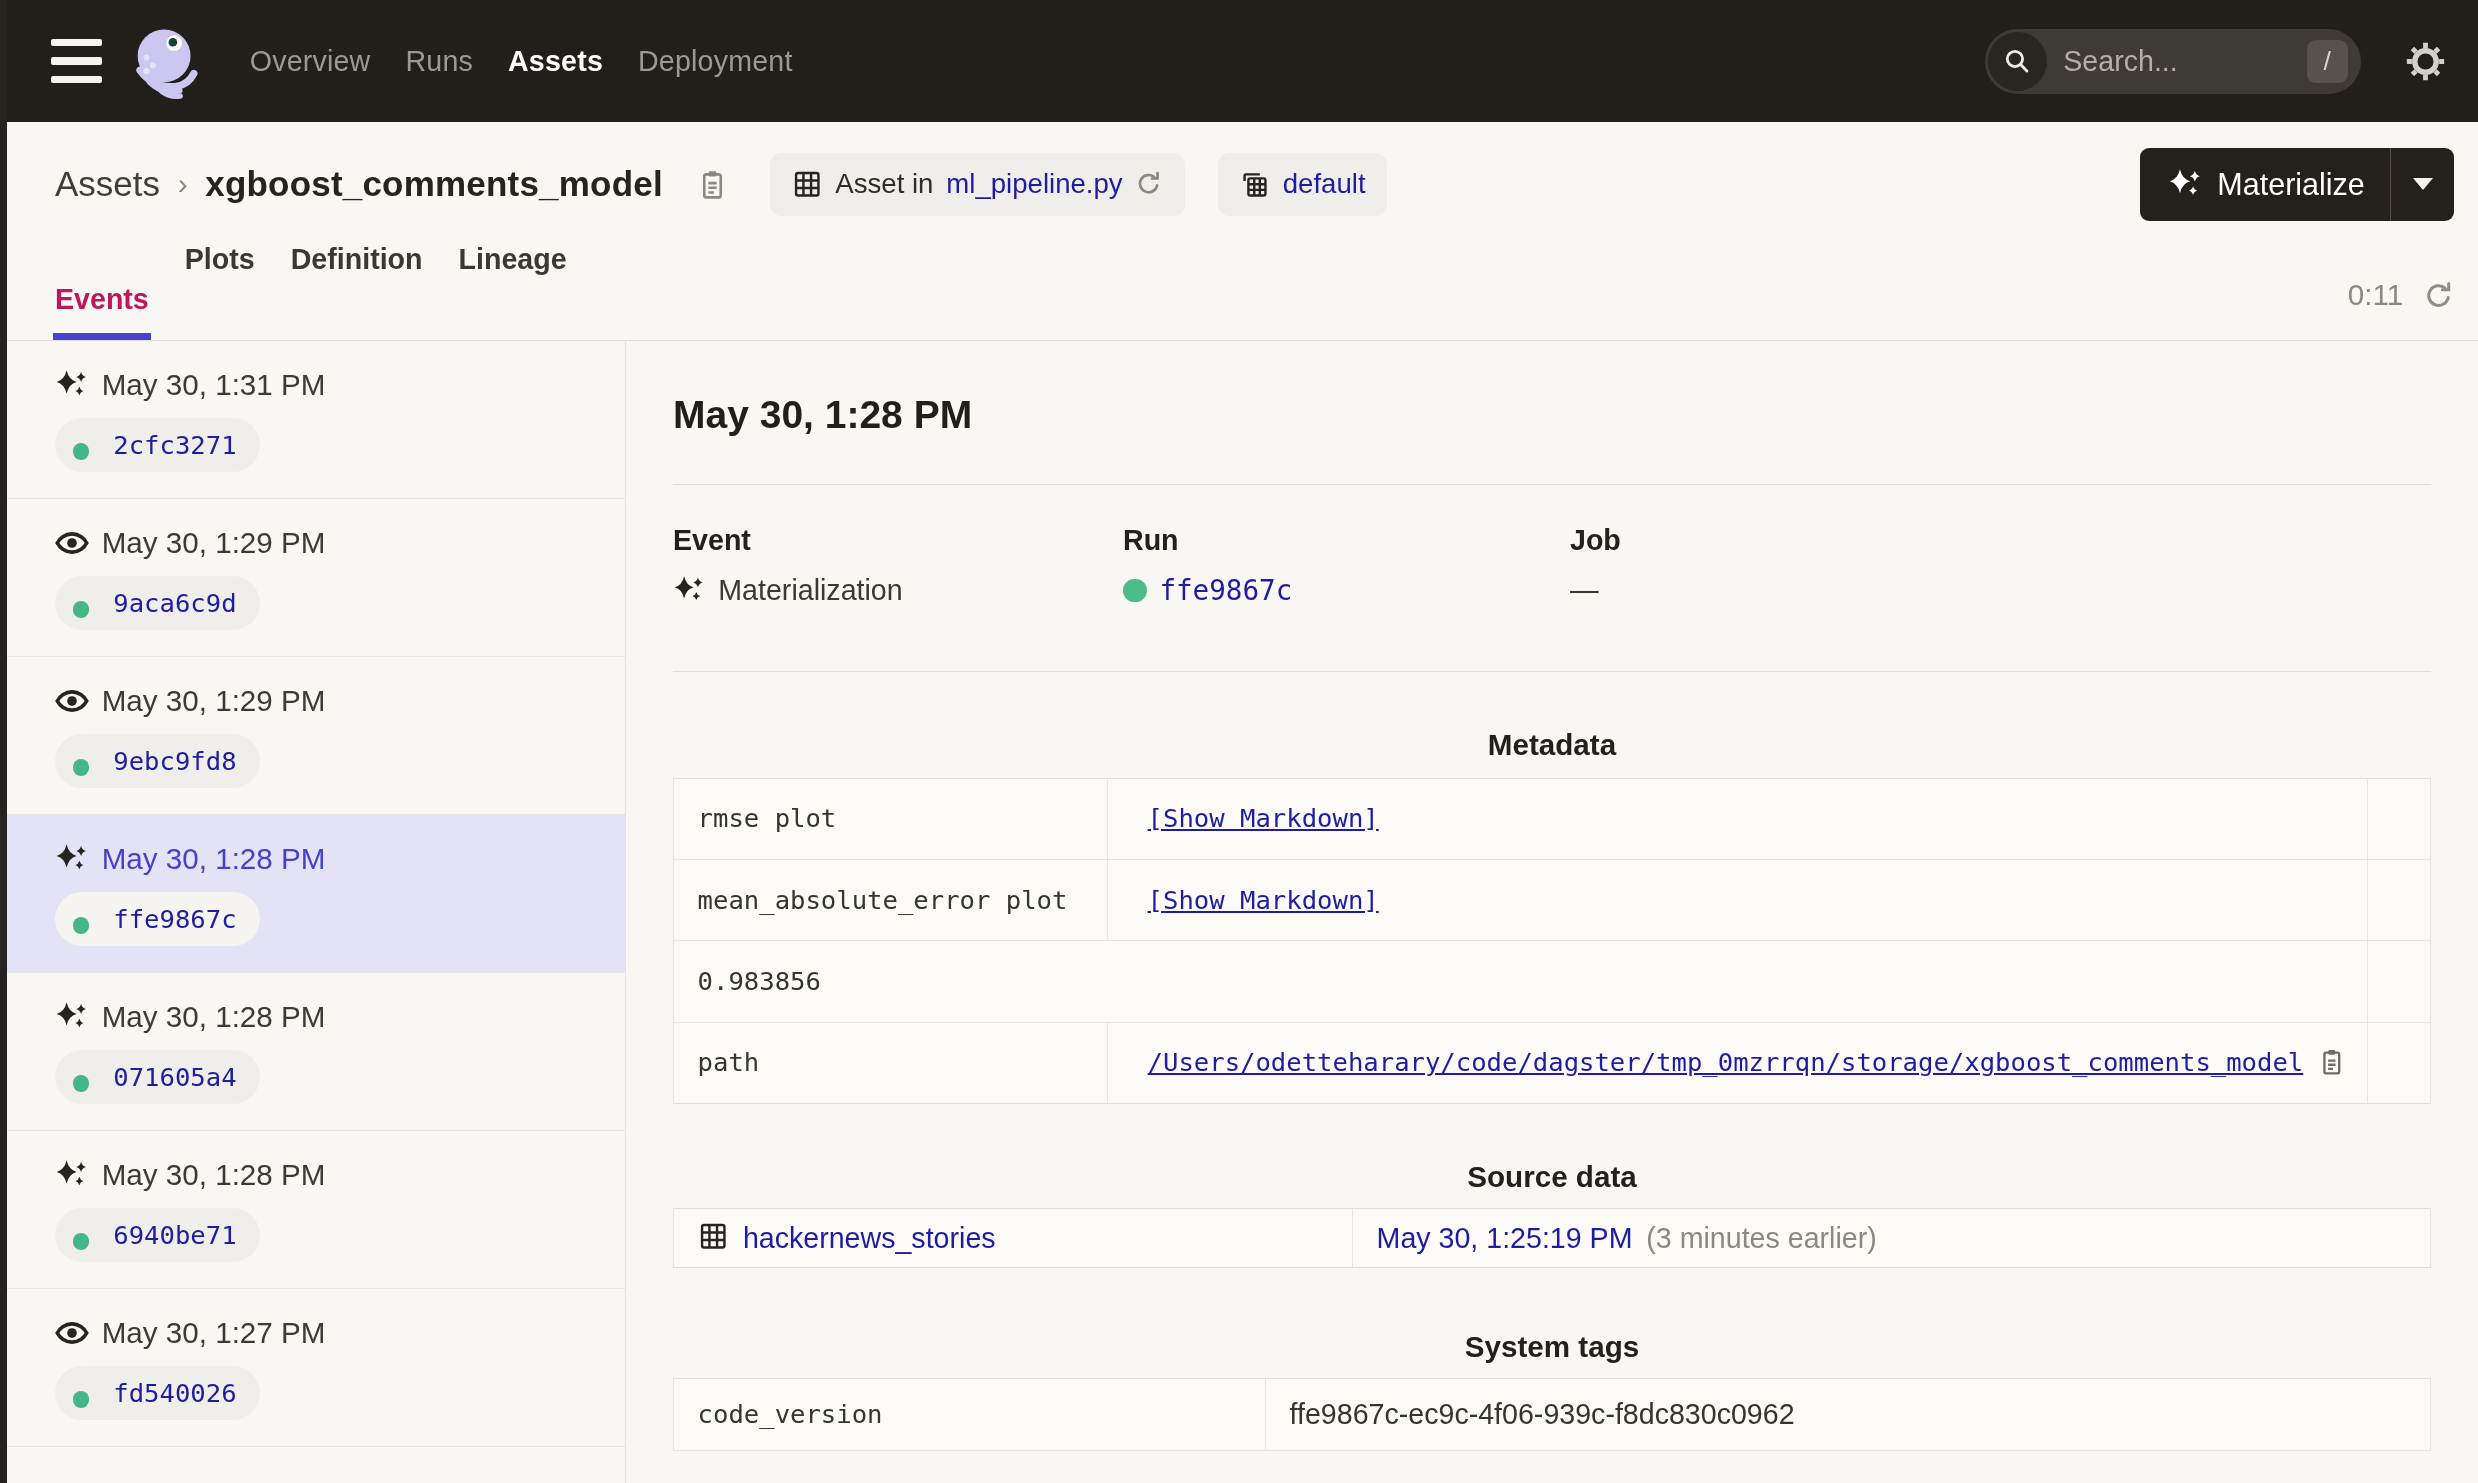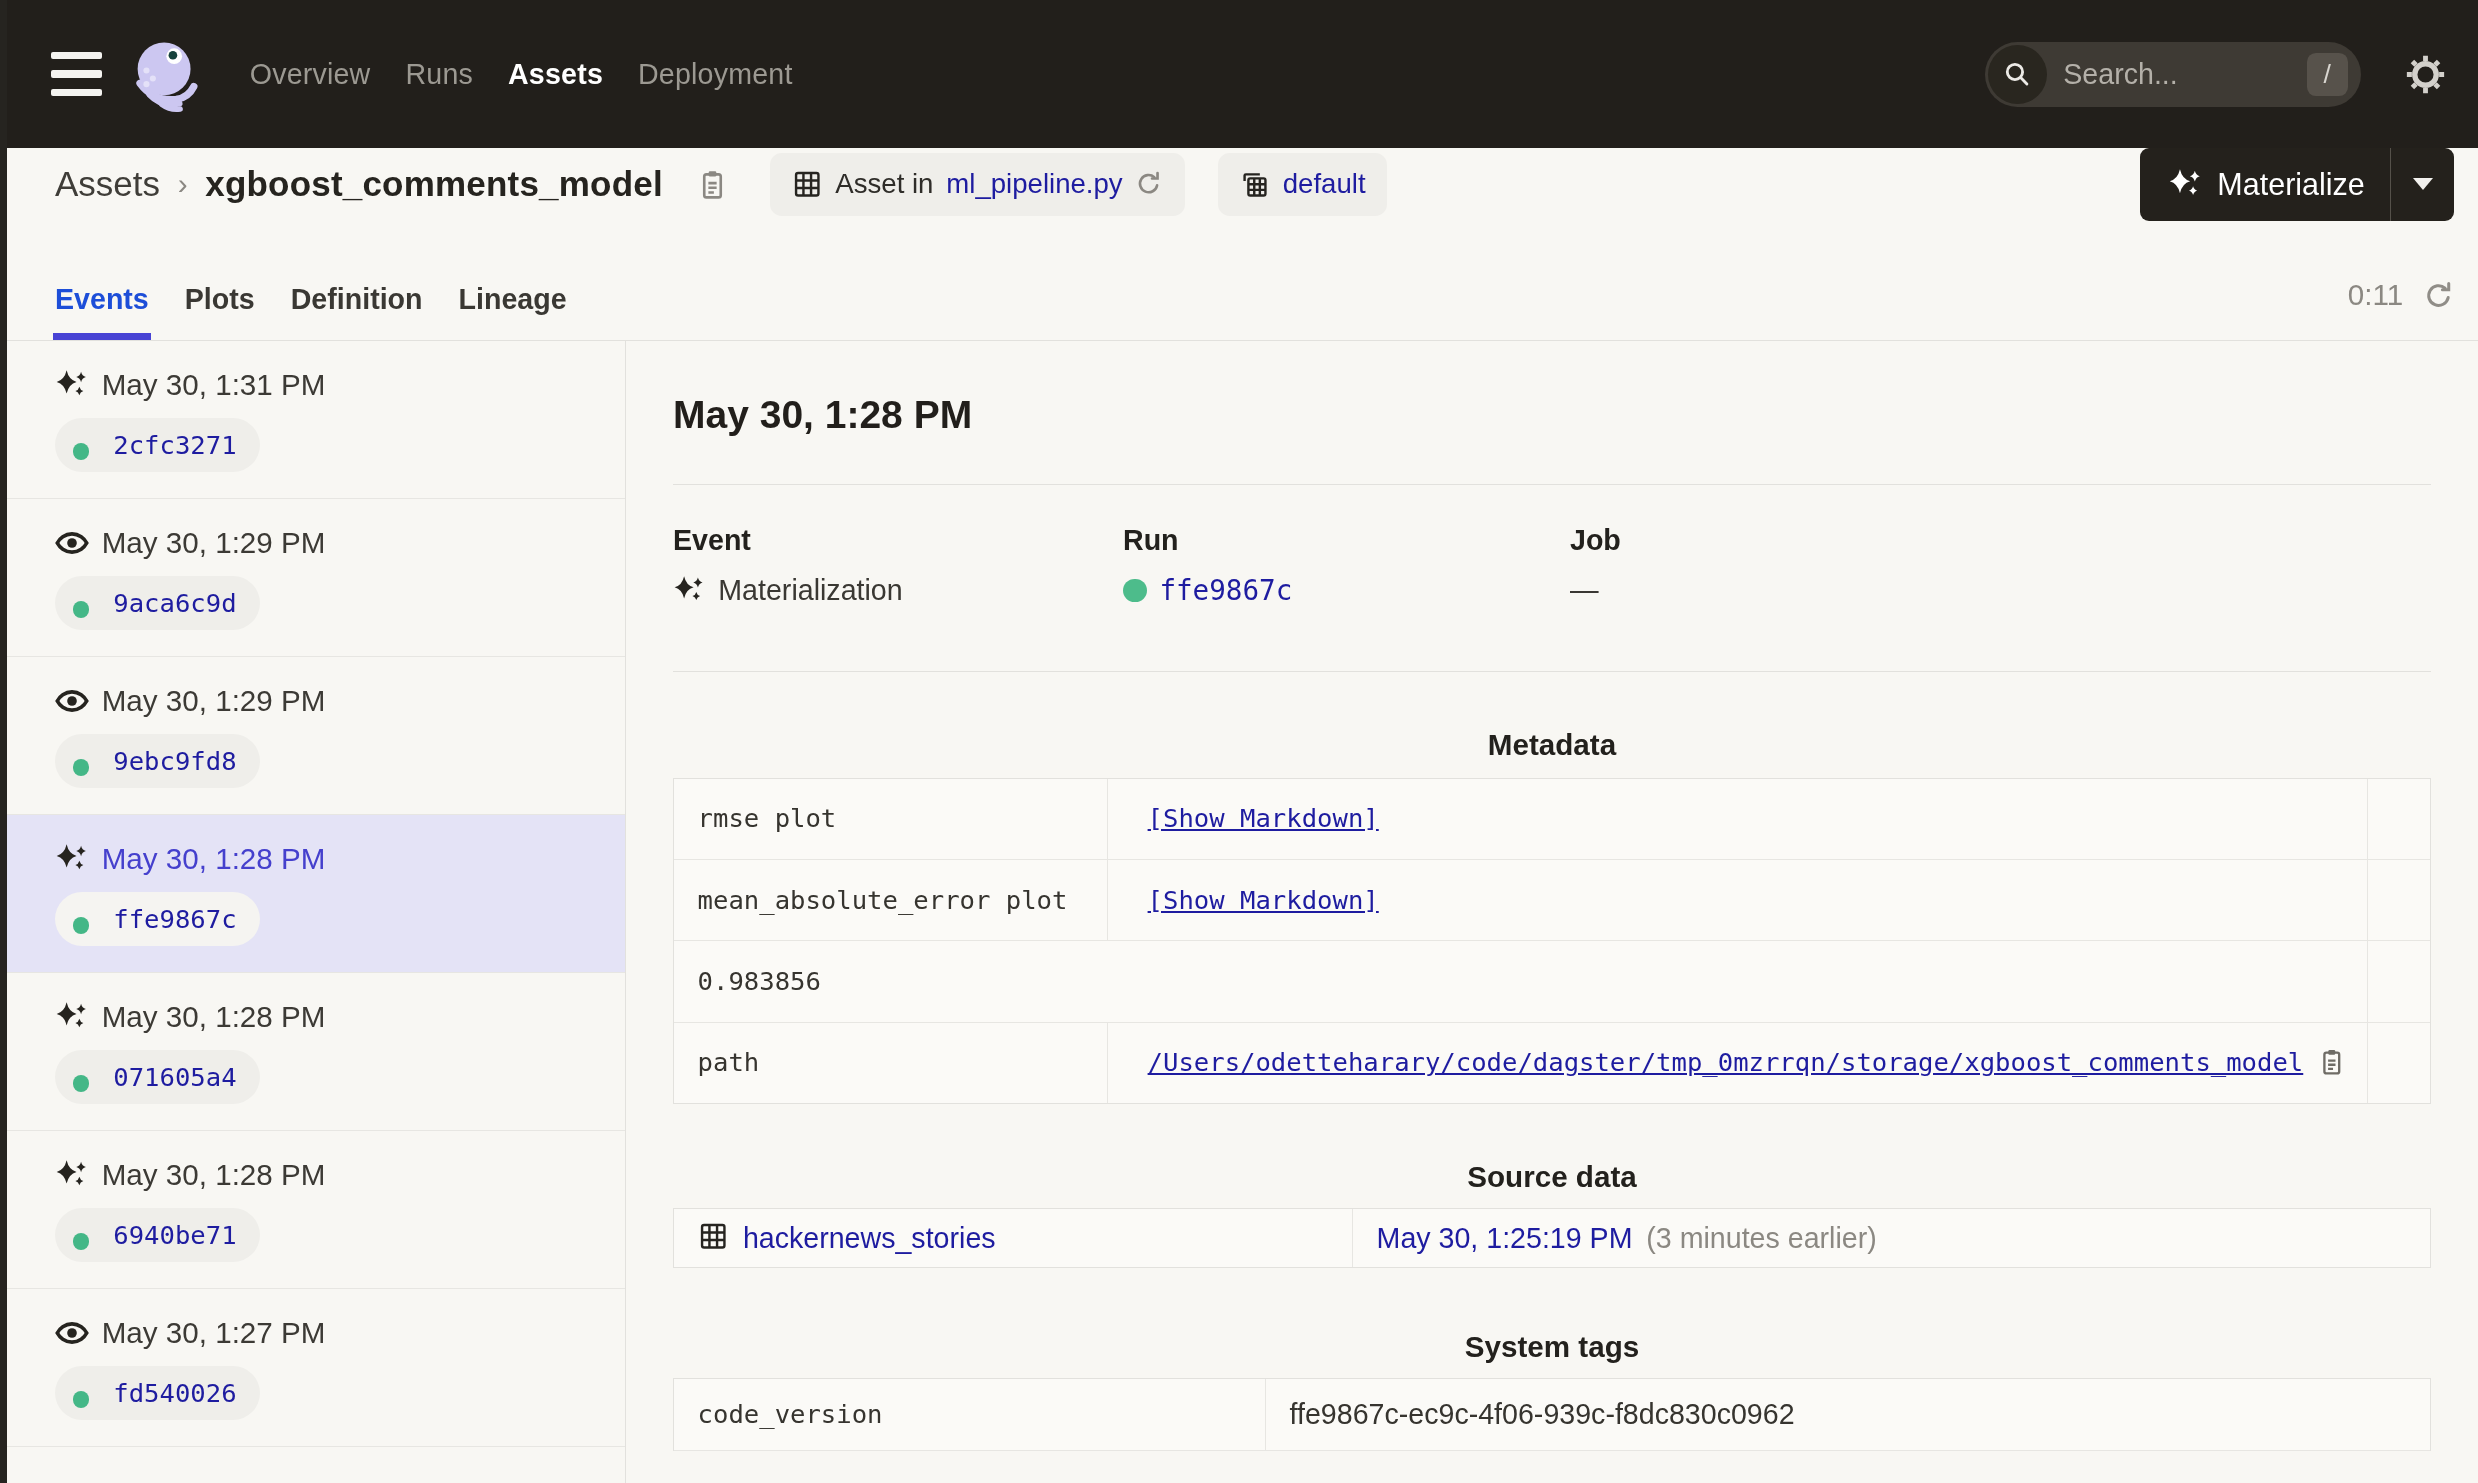--- a/index.html
+++ b/index.html
@@ -4,21 +4,21 @@
 <style>
   * { box-sizing: border-box; margin: 0; padding: 0; }
   html,body { background:#3a3833; }
   body { font-family:"Liberation Sans", sans-serif; }
   .app { position:relative; width:2478px; height:1484px; background:#f8f7f3; overflow:hidden; }
 
   
   .leftstrip { position:absolute; left:0; top:0; bottom:0; width:6.9px; background:#262420; z-index:40; }
 
   
-  .navbar { position:absolute; top:0; left:0; right:0; height:148px; background:#221f1b;
+  .navbar { position:absolute; top:0; left:0; right:0; height:122px; background:#221f1b;
             display:flex; align-items:center; padding:0 31.5px 0 51px; z-index:30; }
   .hamburger { width:55px; height:45px; display:flex; flex-direction:column; justify-content:space-between; cursor:pointer; }
   .hamburger span { display:block; width:51px; height:7.9px; background:#f4f3f0; border-radius:2px; }
   .logo { margin-left:21.7px; width:77px; height:79px; }
   .topnav { margin-left:45px; display:flex; gap:35px; align-items:center; }
   .topnav .nav-item { font-size:28.6px; color:#9c9992; font-weight:500; cursor:pointer; letter-spacing:0.2px; }
   .topnav .nav-item.active { color:#ffffff; font-weight:700; }
   .nav-spacer { flex:1; }
   .searchbox { width:376px; height:65px; border-radius:33px; background:#3e3a34; display:flex; align-items:center; }
   .search-circle { width:59px; height:59px; margin:3px; border-radius:50%; background:#29261f; display:flex; align-items:center; justify-content:center; color:#eceae6; flex:0 0 auto; }
@@ -48,21 +48,21 @@
   .mat-main .spark { width:35px; height:35px; }
   .mat-sep { width:1px; background:#55514a; }
   .mat-caret { width:63px; display:flex; align-items:center; justify-content:center; cursor:pointer; }
   .caret-down { width:0; height:0; border-left:10.8px solid transparent; border-right:10.8px solid transparent; border-top:12.8px solid #f2f1ee; }
 
   
   .tabsrow { position:absolute; top:246px; left:0; right:0; height:95px; border-bottom:1px solid #e2e1dd;
              display:flex; align-items:flex-end; padding:0 23.6px 0 55px; background:#f8f7f3; }
   .tabs { display:flex; gap:36px; }
   .tab { font-size:28.6px; font-weight:600; color:#3a3833; padding-bottom:23.6px; position:relative; cursor:pointer; }
-  .tab.active { color:#1d4ed8; }
+  .tab.active { color:#be185d;margin-top:40px; }
   .tab.active::after { content:""; position:absolute; left:-2px; right:-2px; bottom:0; height:6.9px; background:#4843d4; }
   .timer { margin-left:auto; display:flex; align-items:center; gap:19.7px; color:#8b8882; font-size:29.6px; padding-bottom:27.6px; }
   .timer .refresh { width:31.5px; height:31.5px; color:#908d87; cursor:pointer; }
 
   
   .sidebar { position:absolute; top:341px; left:6.9px; width:619px; bottom:0; background:#f8f7f3;
              border-right:1px solid #e2e1dd; overflow:hidden; }
   .event-item { height:158px; border-bottom:1px solid #e7e6e2; padding:26.6px 19.7px 0 48px; cursor:pointer; }
   .event-item.selected { background:#e4e3f6; }
   .ev-head { display:flex; align-items:center; gap:12.8px; font-size:29.6px; color:#3c3a35; }

